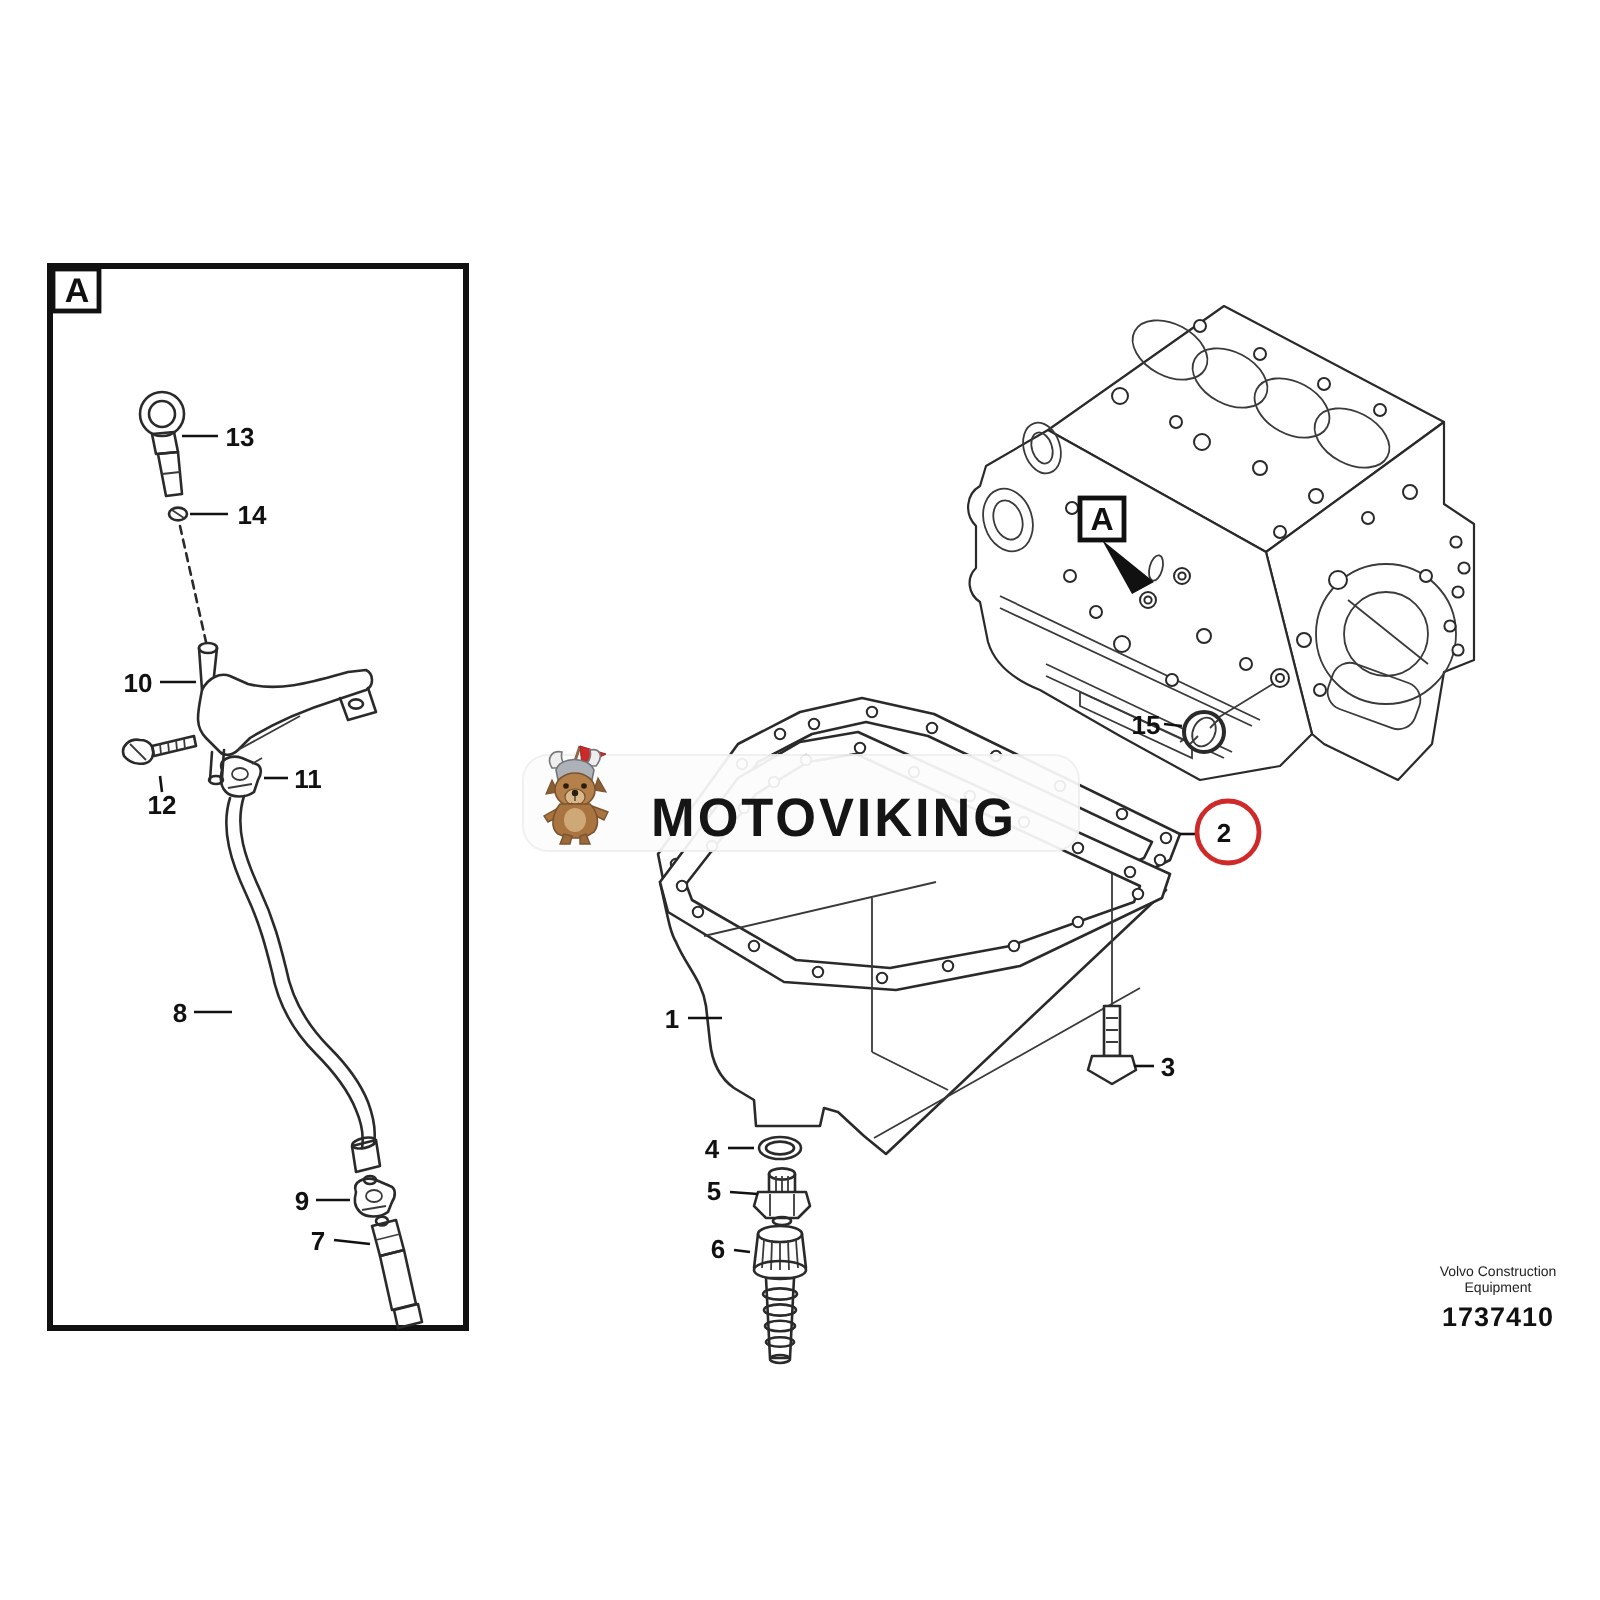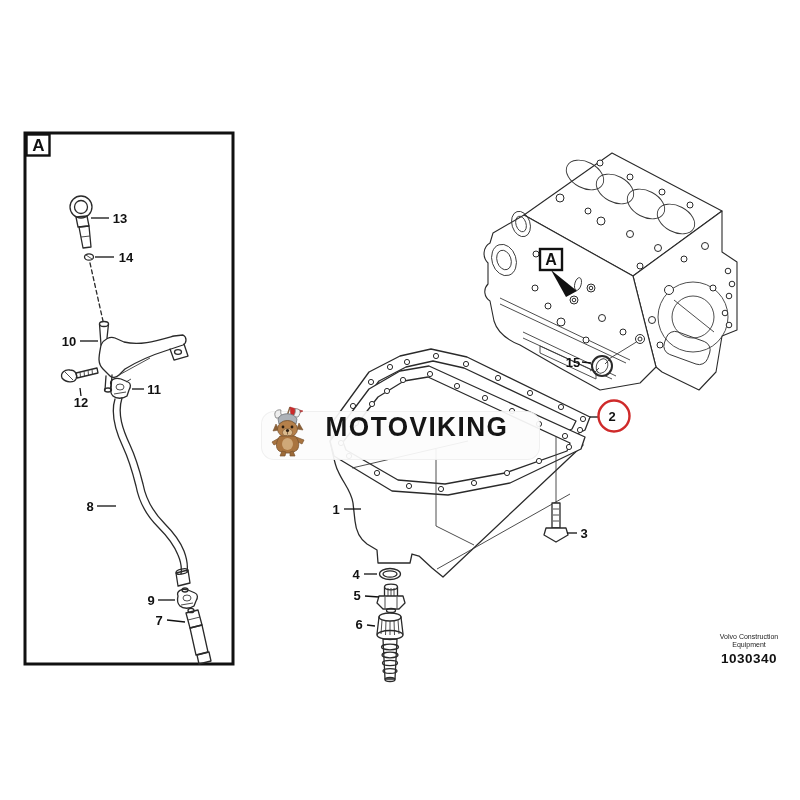--- a/index.html
+++ b/index.html
@@ -13,21 +13,21 @@
   .thin{stroke:#3a3a3a;stroke-width:0.9;fill:none;}
   .hole{stroke:#2a2a2a;stroke-width:1;fill:#fff;}
   .leader{stroke:#111;stroke-width:1.3;fill:none;}
   .callout{font:bold 13px "Liberation Sans",sans-serif;fill:#111;text-anchor:middle;}
   .marker-box{fill:#fff;stroke:#111;stroke-width:2.4;}
   .marker-text{font:bold 16px "Liberation Sans",sans-serif;fill:#111;text-anchor:middle;}
   .inset-border{fill:none;stroke:#111;stroke-width:3;}
   
   #watermark{position:absolute;left:261px;top:377px;width:277px;height:47px;
              background:rgba(252,252,252,0.93);border:1px solid rgba(0,0,0,0.05);
-             border-radius:13px;display:flex;align-items:flex-start;margin-top:34px;}
+             border-radius:13px;display:flex;align-items:flex-end;}
   #mascot{position:absolute;left:8px;top:-7px;}
   #brand-text{flex:1;text-align:center;padding-left:34px;font-size:27px;font-weight:bold;
               letter-spacing:1.5px;color:#151515;transform:scaleX(0.97);white-space:nowrap;}
   
   #footer{position:absolute;left:700px;top:633px;width:98px;text-align:center;color:#222;}
   #footer .co{font-size:7px;line-height:7.5px;}
   #footer .num{font-size:13.5px;font-weight:bold;letter-spacing:0.5px;margin-top:3px;color:#111;}
 </style>
 </head>
 <body>
@@ -339,16 +339,16 @@
     <ellipse cx="17.5" cy="39" rx="5.5" ry="6" fill="#cfa878"></ellipse>
     <path d="M12,46 L10,51 L15,51 L16,47 Z" fill="#9c6a38" stroke="#7a5430" stroke-width="0.7"></path>
     <path d="M23,46 L25,51 L20,51 L20,47 Z" fill="#9c6a38" stroke="#7a5430" stroke-width="0.7"></path>
   </svg>
   <div id="brand-text">MOTOVIKING</div>
 </div>
 
 <div id="footer">
   <div class="co">Volvo Construction</div>
   <div class="co">Equipment</div>
-  <div class="num">1030340</div>
+  <div class="num">1737410</div>
 </div>
 
 </div>
 
 </body></html>

